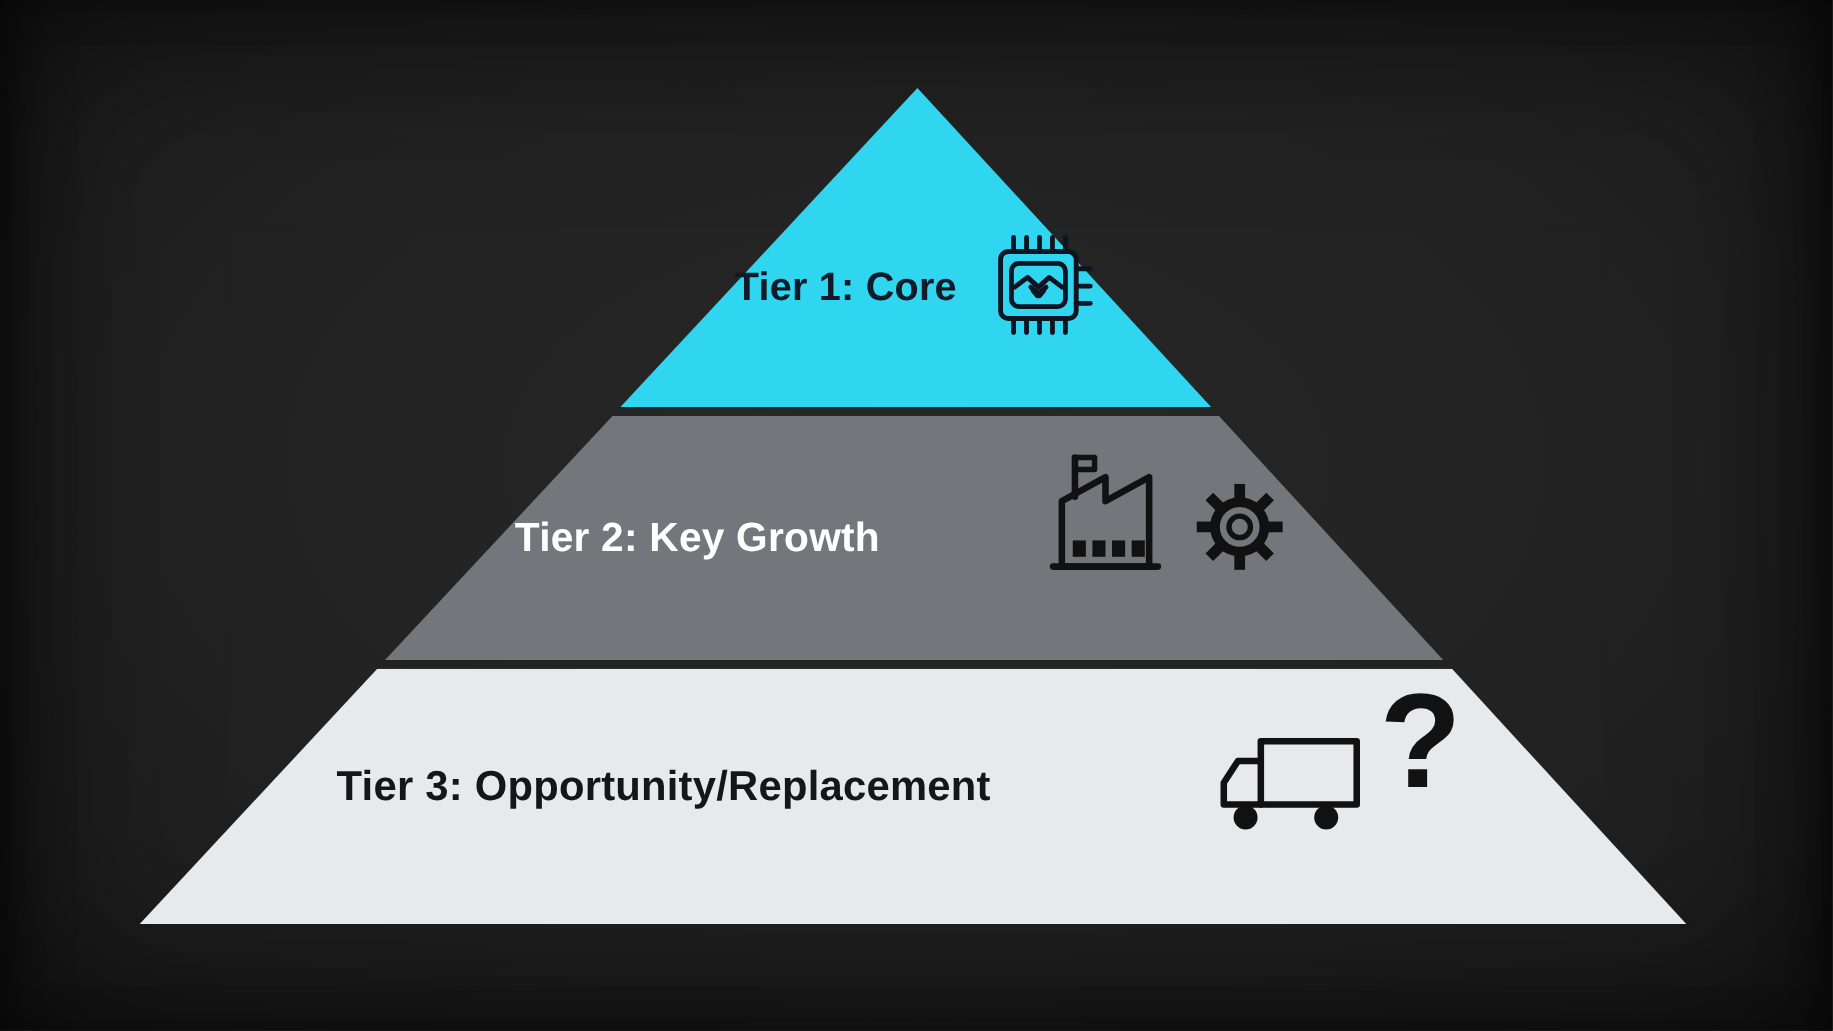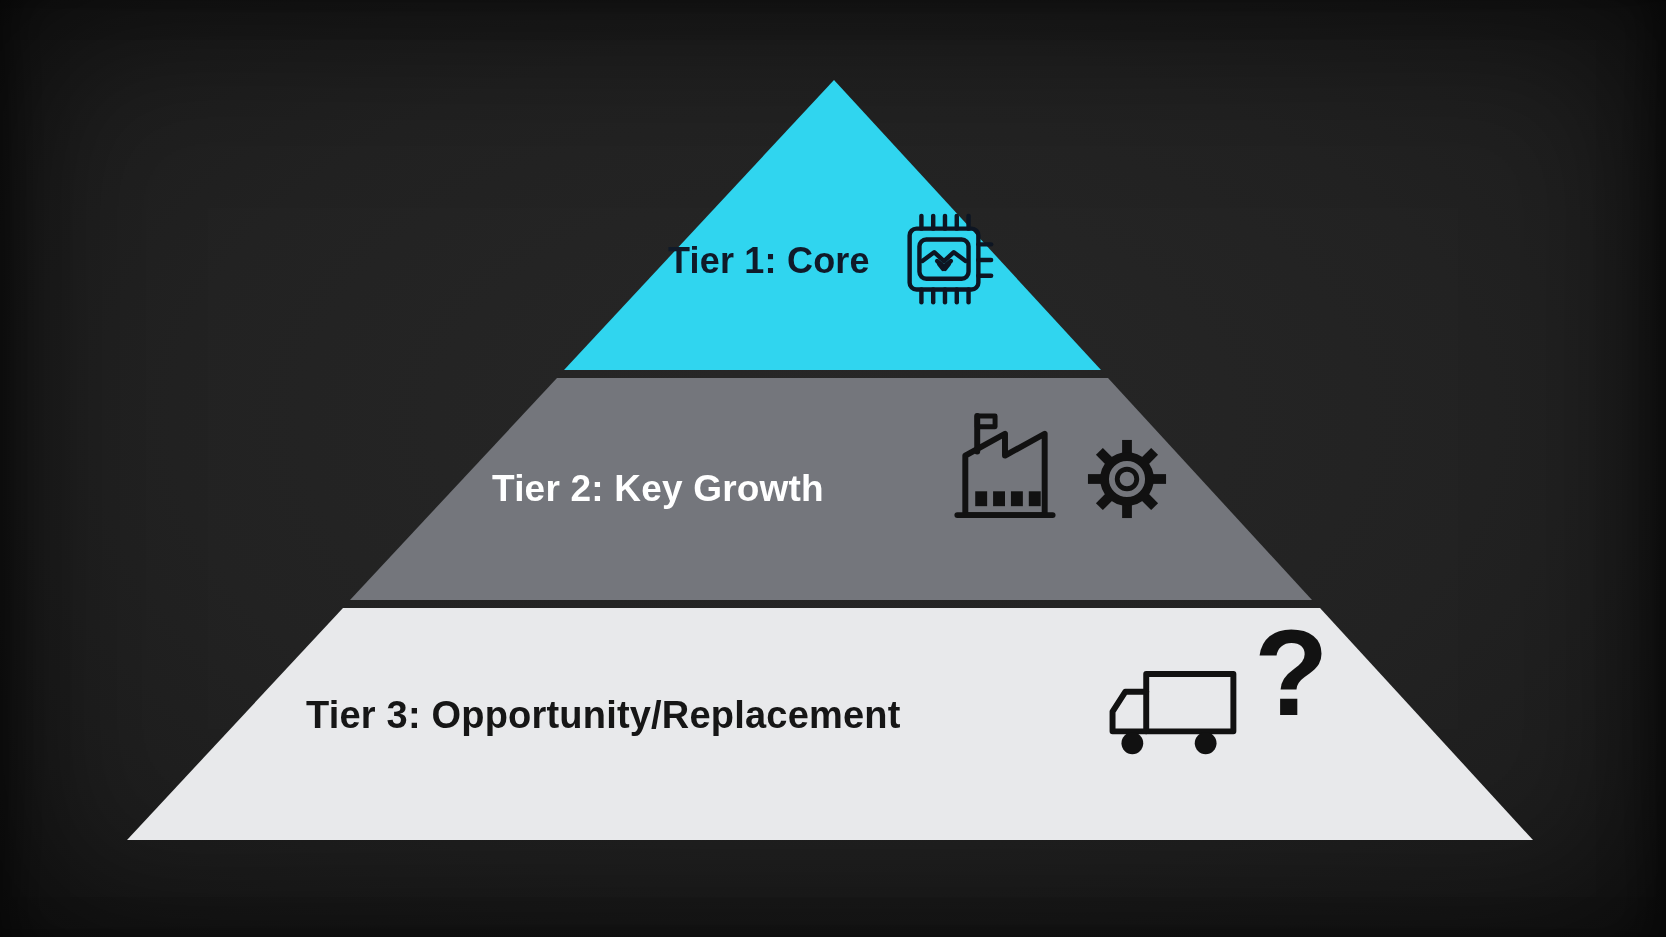--- a/index.html
+++ b/index.html
@@ -39,21 +39,21 @@
   .label-tier1 {
     left: 668px;
     top: 240px;
     font-size: 36px;
     line-height: 41px;
     color: #101a29;
     white-space: normal;
     width: 230px;
   }
   .label-tier2 {
-    left: 492px;
+    left: 468px;
     top: 468px;
     font-size: 37px;
     color: #ffffff;
   }
   .label-tier3 {
     left: 306px;
     top: 694px;
     font-size: 38px;
     color: #161616;
   }

